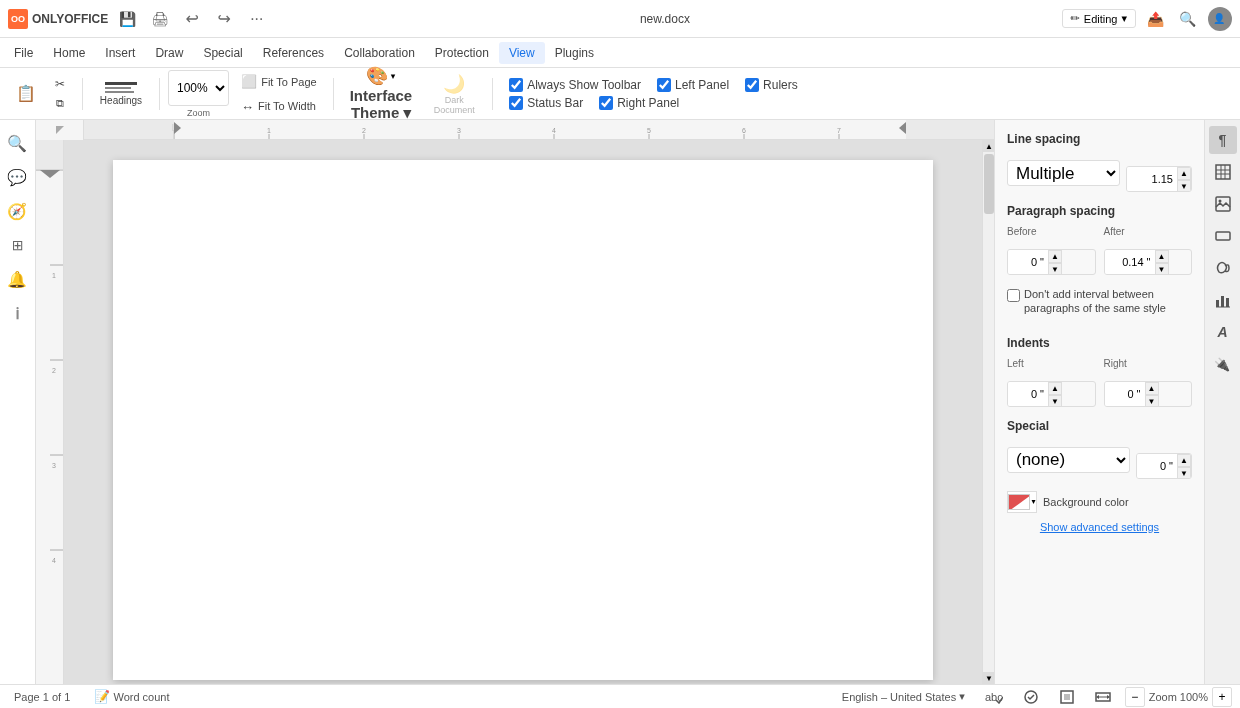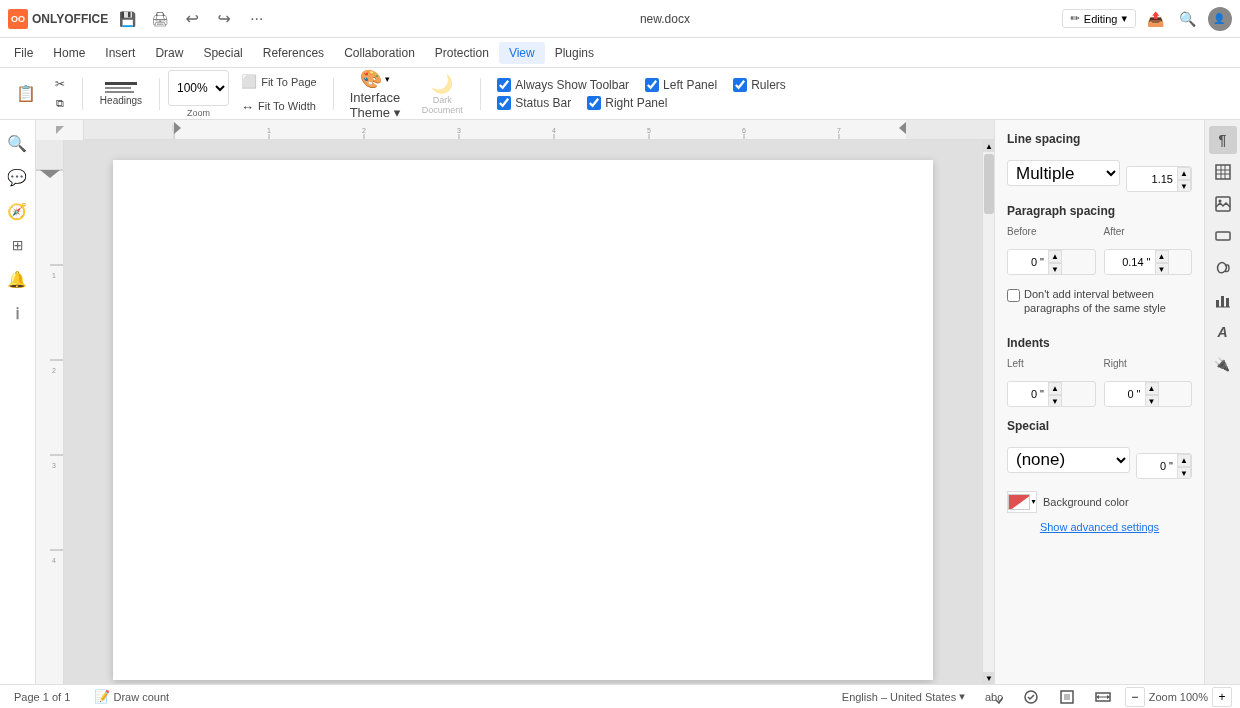--- a/index.html
+++ b/index.html
@@ -31,21 +31,21 @@
     .headings-btn { display: flex; flex-direction: column; align-items: center; justify-content: center; padding: 4px 8px; border: none; background: none; cursor: pointer; border-radius: 3px; min-width: 60px; height: 44px; }
     .headings-icon { display: flex; flex-direction: column; gap: 2px; width: 32px; }
     .h-line1 { height: 3px; background: #444; width: 100%; }
     .h-line2 { height: 2px; background: #888; width: 80%; }
     .h-line3 { height: 2px; background: #888; width: 90%; }
     .headings-label { font-size: 10px; color: #444; margin-top: 2px; }
 
     .fit-btn { display: flex; align-items: center; gap: 4px; padding: 4px 8px; border: none; background: none; cursor: pointer; border-radius: 3px; font-size: 11px; color: #444; height: 22px; }
 
     .interface-btn { display: flex; flex-direction: column; align-items: center; justify-content: center; padding: 4px 8px; border: none; background: none; cursor: pointer; border-radius: 3px; min-width: 60px; height: 44px; }
-    .interface-label { font-size: 13px; color: #444; }
+    .interface-label { font-size: 15px; color: #444; font-weight: bold; }
 
     .dark-doc-btn { display: flex; flex-direction: column; align-items: center; justify-content: center; padding: 4px 8px; border: none; background: none; cursor: pointer; border-radius: 3px; min-width: 60px; height: 44px; opacity: 0.4; }
     .dark-doc-btn .dark-icon { font-size: 18px; color: #444; }
     .dark-doc-btn .dark-label { font-size: 9px; color: #444; }
     .view-check { display: flex; align-items: center; gap: 4px; font-size: 12px; color: #444; cursor: pointer; }
     .view-check input[type=checkbox] { width: 14px; height: 14px; cursor: pointer; accent-color: #1a73e8; }
 
     
     .main-area { display: flex; flex: 1; overflow: hidden; }
 
@@ -477,21 +477,21 @@
 
 </div>
 
 <div class="status-bar">
   <div class="status-left">
     <button class="status-btn">
       <span>Page 1 of 1</span>
     </button>
     <button class="status-btn">
       <span style="font-size:13px">📝</span>
-      <span>Draw count</span>
+      <span>Word count</span>
     </button>
   </div>
   <div class="status-right">
     <button class="status-btn">
       <span>English – United States</span>
       <span>▾</span>
     </button>
     <button class="status-btn">
       <svg width="18" height="14" viewBox="0 0 18 14">
         <text x="0" y="11" font-size="11" fill="#555">abc</text>

